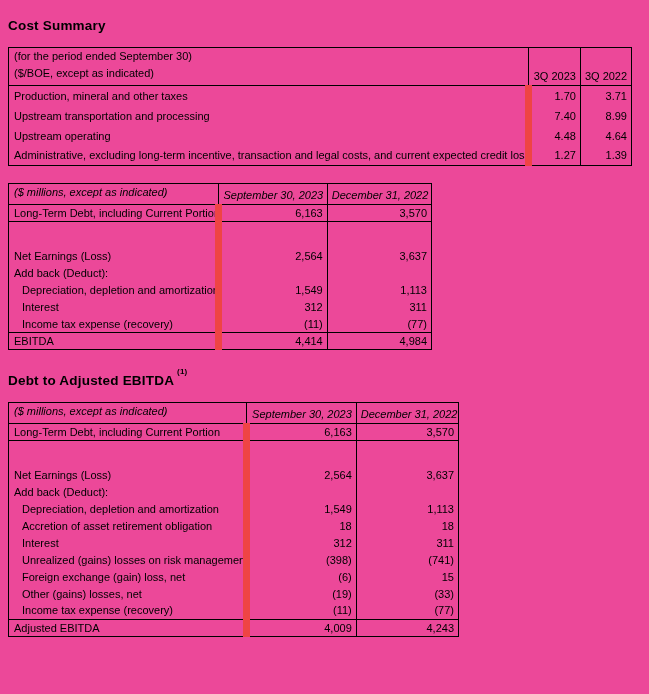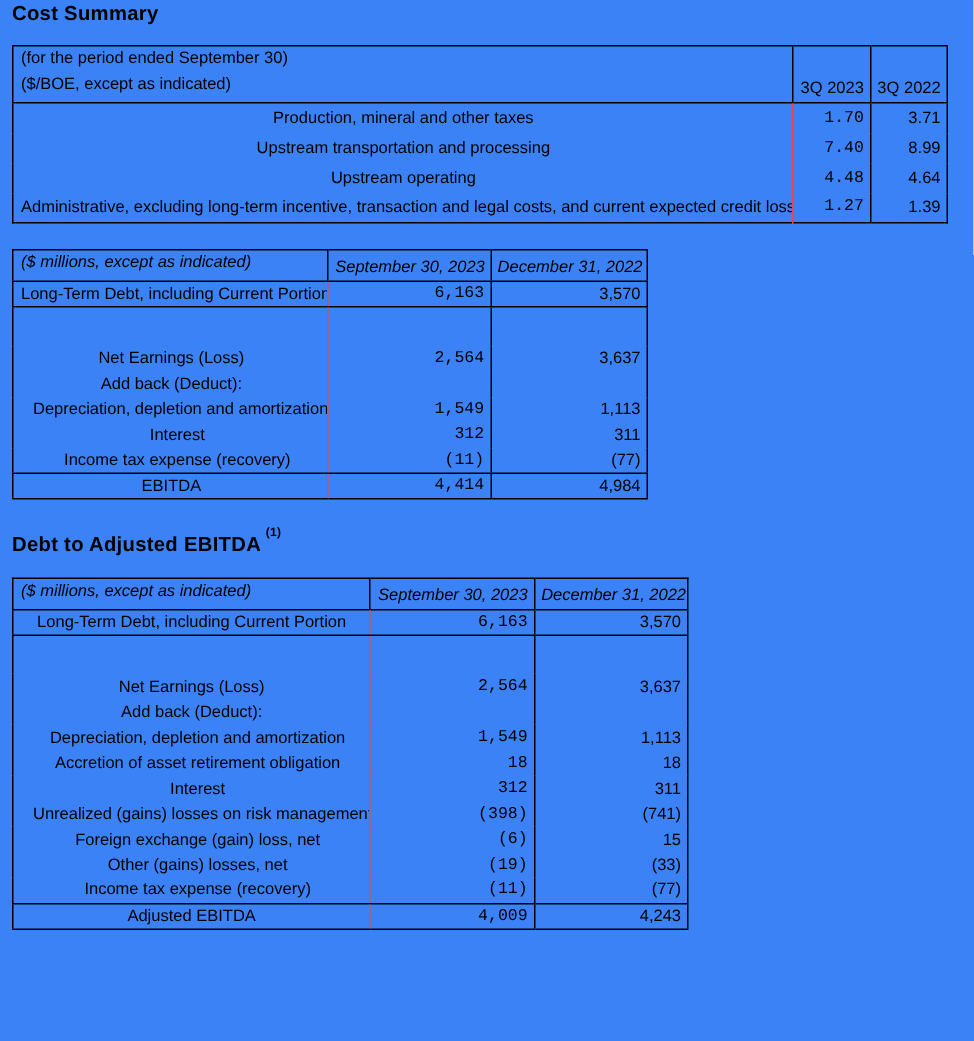--- a/index.html
+++ b/index.html
@@ -6,23 +6,23 @@
     margin: 0;
     padding: 0;
     background: #ffffff;
     color: #000000;
     font-family: "Liberation Sans", "DejaVu Sans", sans-serif;
   }
   .page {
     width: 649px;
     height: 694px;
     box-sizing: border-box;
-    padding: 1px 8px 0 8px;
+    padding: 18px 8px 0 8px;
     overflow: hidden;
-    background: #3b82f6;
+    background: #ec4899;
   }
   .heading {
     font-size: 13.5px;
     font-weight: bold;
     letter-spacing: 0.2px;
     margin: 0 0 13px 0;
     line-height: 16px;
   }
   .heading .sup {
     font-size: 8px;
@@ -48,25 +48,25 @@
   table.fin-table thead th {
     border-bottom: 1px solid #000000;
     vertical-align: bottom;
     padding-bottom: 3px;
   }
   th.label { text-align: left; padding-left: 5px !important; }
   th.val { text-align: right; }
   th.c1 { font-weight: bold; border-left: 1px solid #000000; }
   th.c2 { border-left: 1px solid #000000; }
   .hdr-line { line-height: 17px; height: 17px; }
-  td.label { text-align: center; padding-left: 5px !important; }
+  td.label { text-align: left; padding-left: 5px !important; }
   td.label.indent { padding-left: 13px !important; }
   td.label.bold { font-weight: bold; }
   td.val { text-align: right; }
-  td.c1 { font-weight: bold; border-left: 1px solid #ef4444; font-family: Liberation Mono, monospace; }
+  td.c1 { font-weight: bold; border-left: 7px solid #ef4444; }
   td.c2 { border-left: 1px solid #000000; }
   tr.rule td { border-bottom: 1px solid #000000; }
   
   .t0 tbody tr { height: 20px; }
   .t1 thead tr, .t2 thead tr { height: 19px; font-style: italic; }
   .t1 tbody tr, .t2 tbody tr { height: 17px; }
   .t1 tbody tr.blank, .t2 tbody tr.blank { height: 26px; }
   .t1 tbody tr.last, .t2 tbody tr.last { height: 18px; }
   .gap-after-t0 { height: 15px; }
   .gap-after-t1 { height: 17px; }

